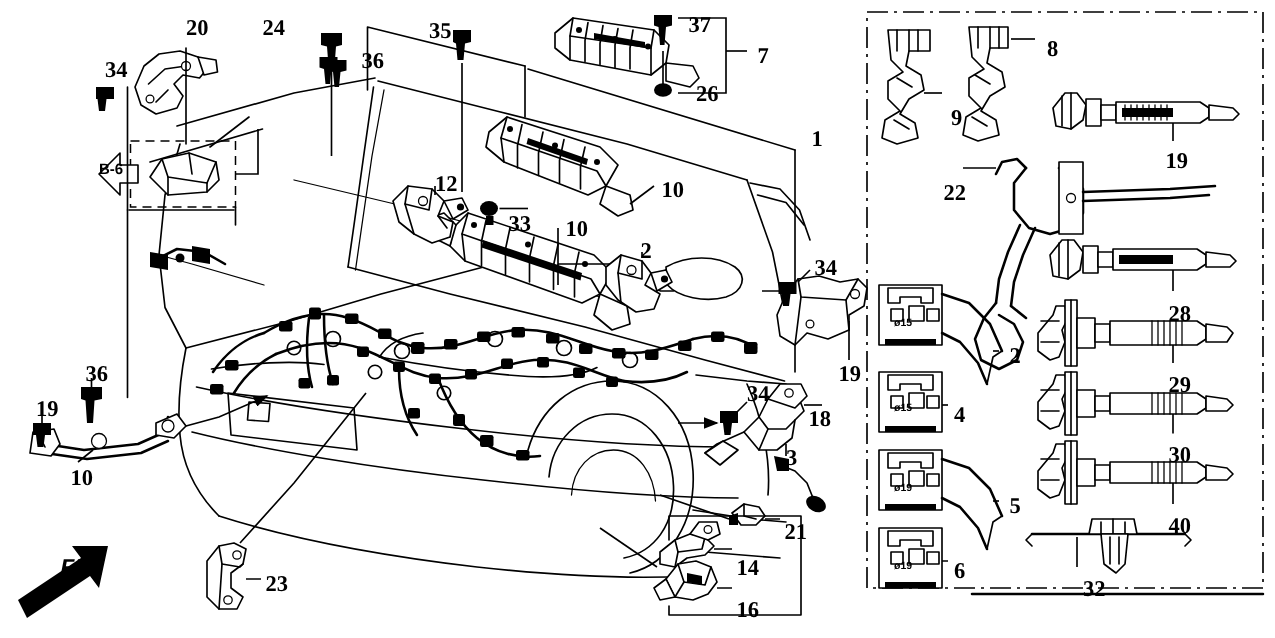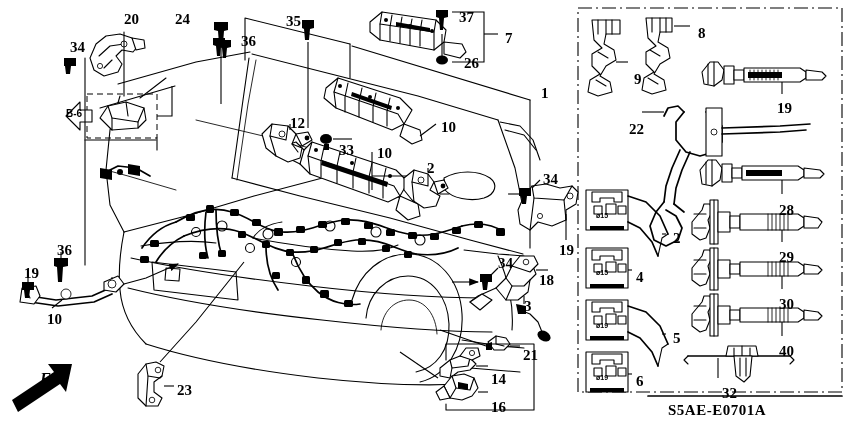--- a/index.html
+++ b/index.html
@@ -7,21 +7,21 @@
   body{width:850px;height:425px;overflow:hidden;
        font-family:"Liberation Serif",serif;color:#000;}
   #sheet{position:relative;width:850px;height:425px;}
   svg.layer{position:absolute;left:0;top:0;width:850px;height:425px;}
   .lbl{position:absolute;font-family:"Liberation Serif",serif;font-weight:bold;
        font-size:15px;line-height:15px;color:#000;white-space:nowrap;}
   .dim{position:absolute;font-family:"Liberation Sans",sans-serif;
        font-size:7px;font-weight:bold;color:#000;white-space:nowrap;}
   .code{position:absolute;font-family:"Liberation Serif",serif;font-weight:bold;
         font-size:15px;letter-spacing:.5px;white-space:nowrap;}
-  .fr{position:absolute;font-family:Liberation Serif, serif;font-weight:bold;
+  .fr{position:absolute;font-family:Liberation Mono, monospace;font-weight:bold;
       font-style:italic;font-size:16px;}
   .b6{position:absolute;font-family:"Liberation Sans",sans-serif;
       font-weight:bold;font-size:10px;margin-left:28px;}
 </style>
 </head>
 <body>
 
 <div id="sheet">
 
   <svg class="layer" viewBox="0 0 850 425">
@@ -674,15 +674,14 @@
     <span class="dim" style="left:596px;top:212px">ø15</span>
     <span class="dim" style="left:596px;top:269px">ø15</span>
     <span class="dim" style="left:596px;top:322px">ø19</span>
     <span class="dim" style="left:596px;top:374px">ø19</span>
   </div>
 
   <span class="b6" style="left:38px;top:108px">B-6</span>
 
   <span class="fr" style="left:40px;top:370px">FR.</span>
 
-  <span class="code" style="left:668px;top:402px">S5AE-E0701A</span>
 
 </div>
 
 </body></html>

